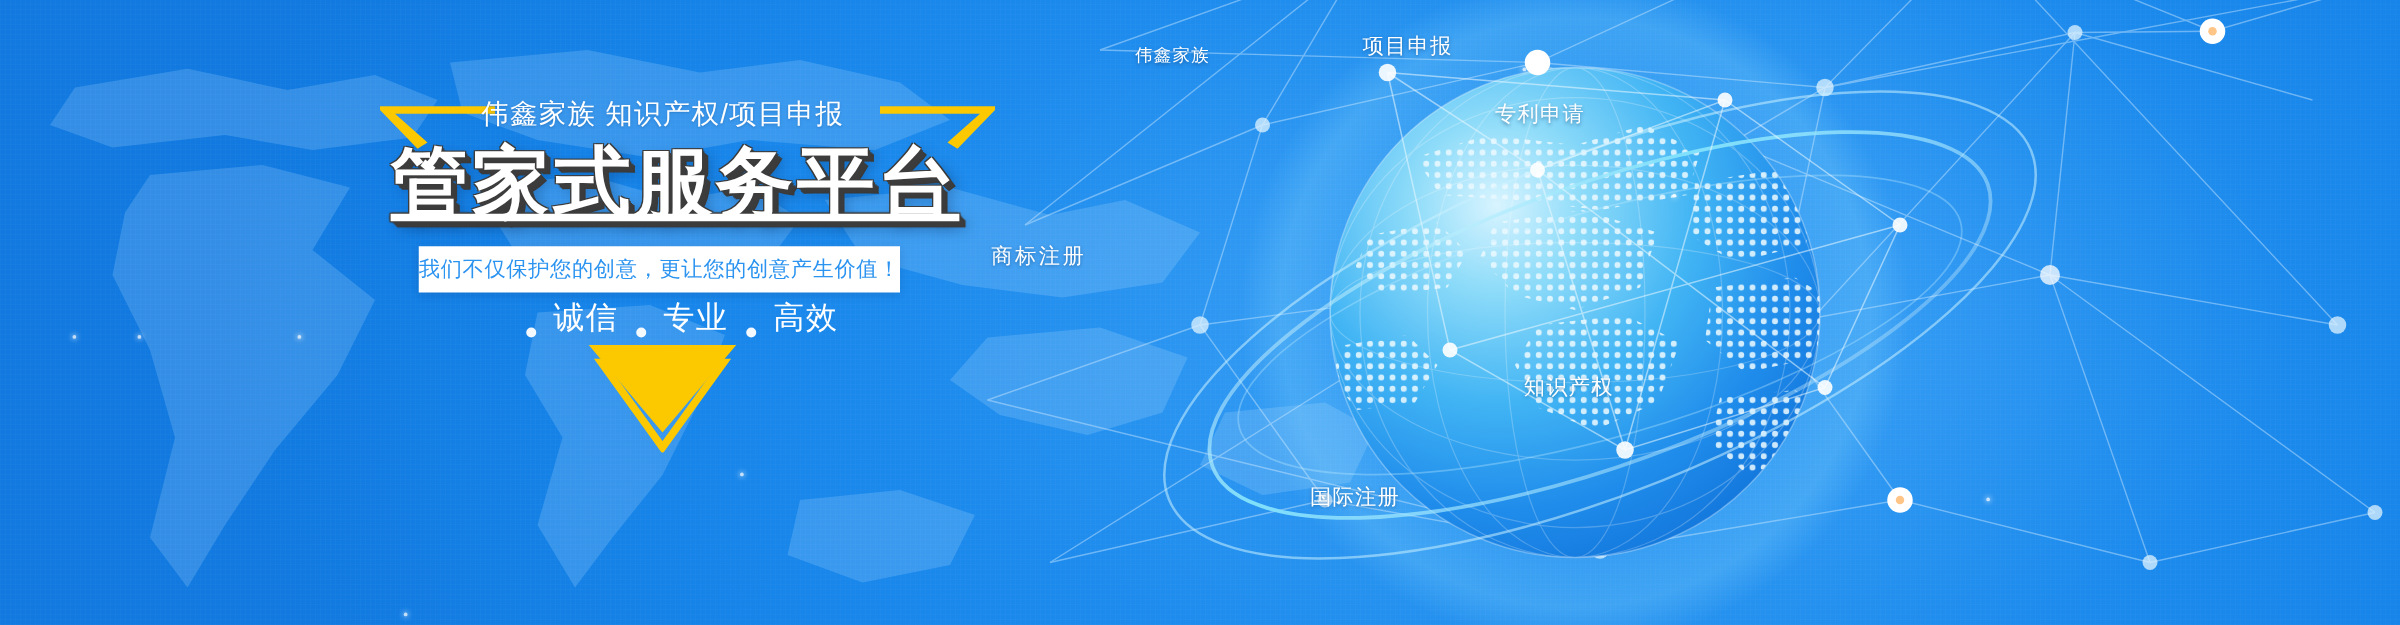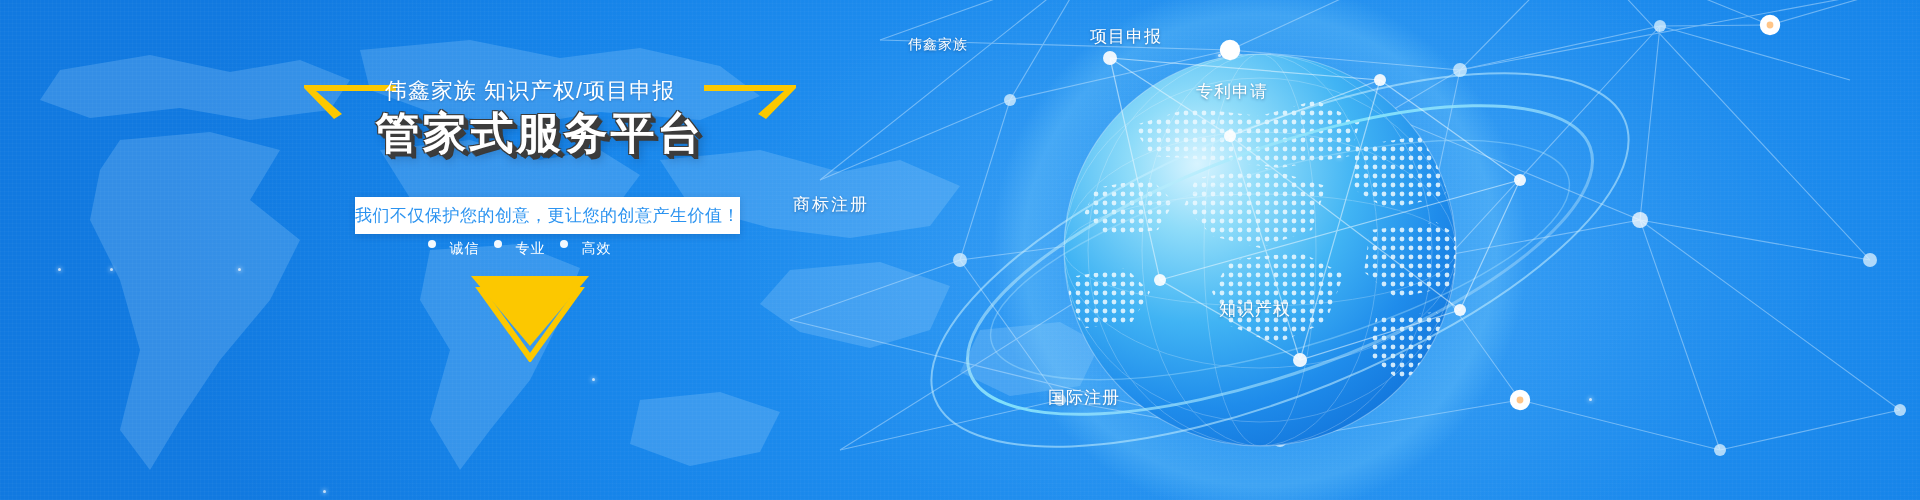--- a/index.html
+++ b/index.html
@@ -61,51 +61,51 @@
   }
 
   .chev{ position:absolute; width:100px; height:46px; }
   .chev svg{ width:100%; height:100%; display:block; }
   .chev-left{ left:300px; top:74px; }
   .chev-right{ left:700px; top:74px; }
 
   .headline{
     position:absolute; left:290px; top:104px;
     width:500px; text-align:center;
-    font-size:44px; font-weight:bold;
+    font-size:62px; font-weight:bold;
     letter-spacing:3px;
     color:#ffffff;
     white-space:nowrap;
     text-shadow:
       3px 3px 0 #3c3c3c, 2px 2px 0 #3c3c3c, 4px 4px 0 #3c3c3c,
       5px 5px 0 #3a3a3a, 1px 1px 0 #3c3c3c,
       -1px -1px 0 #3c3c3c, 1px -1px 0 #3c3c3c, -1px 1px 0 #3c3c3c,
       6px 6px 10px rgba(0,30,70,.35);
+    text-decoration: underline;
   }
 
   .tagline{
     position:absolute; left:335px; top:197px;
     width:385px; height:37px;
     background:#ffffff;
     display:flex; align-items:center; justify-content:center;
     box-shadow:0 2px 7px rgba(0,40,90,.18);
-    margin-left:20px;
   }
   .tagline span{
     color:#2b93f0;
     font-size:17px;
     letter-spacing:.5px;
     white-space:nowrap;
   }
 
   .keywords{
-    position:absolute; left:327px; top:240px;
+    position:absolute; left:353px; top:240px;
     width:385px; height:30px;
-    display:flex; align-items:flex-start; justify-content:center; gap:14px;
-    color:#ffffff; font-size:14px; letter-spacing:1px;
+    display:flex; align-items:flex-end; justify-content:center; gap:14px;
+    color:#ffffff; font-size:25px; letter-spacing:1px;
   }
   .kw-dot{
     width:8px; height:8px; border-radius:50%;
     background:#ffffff; opacity:.95; flex:0 0 auto;
   }
   .kw{ white-space:nowrap; }
 
   .tri-wrap{
     position:absolute; left:465px; top:272px;
     width:130px; height:90px;

